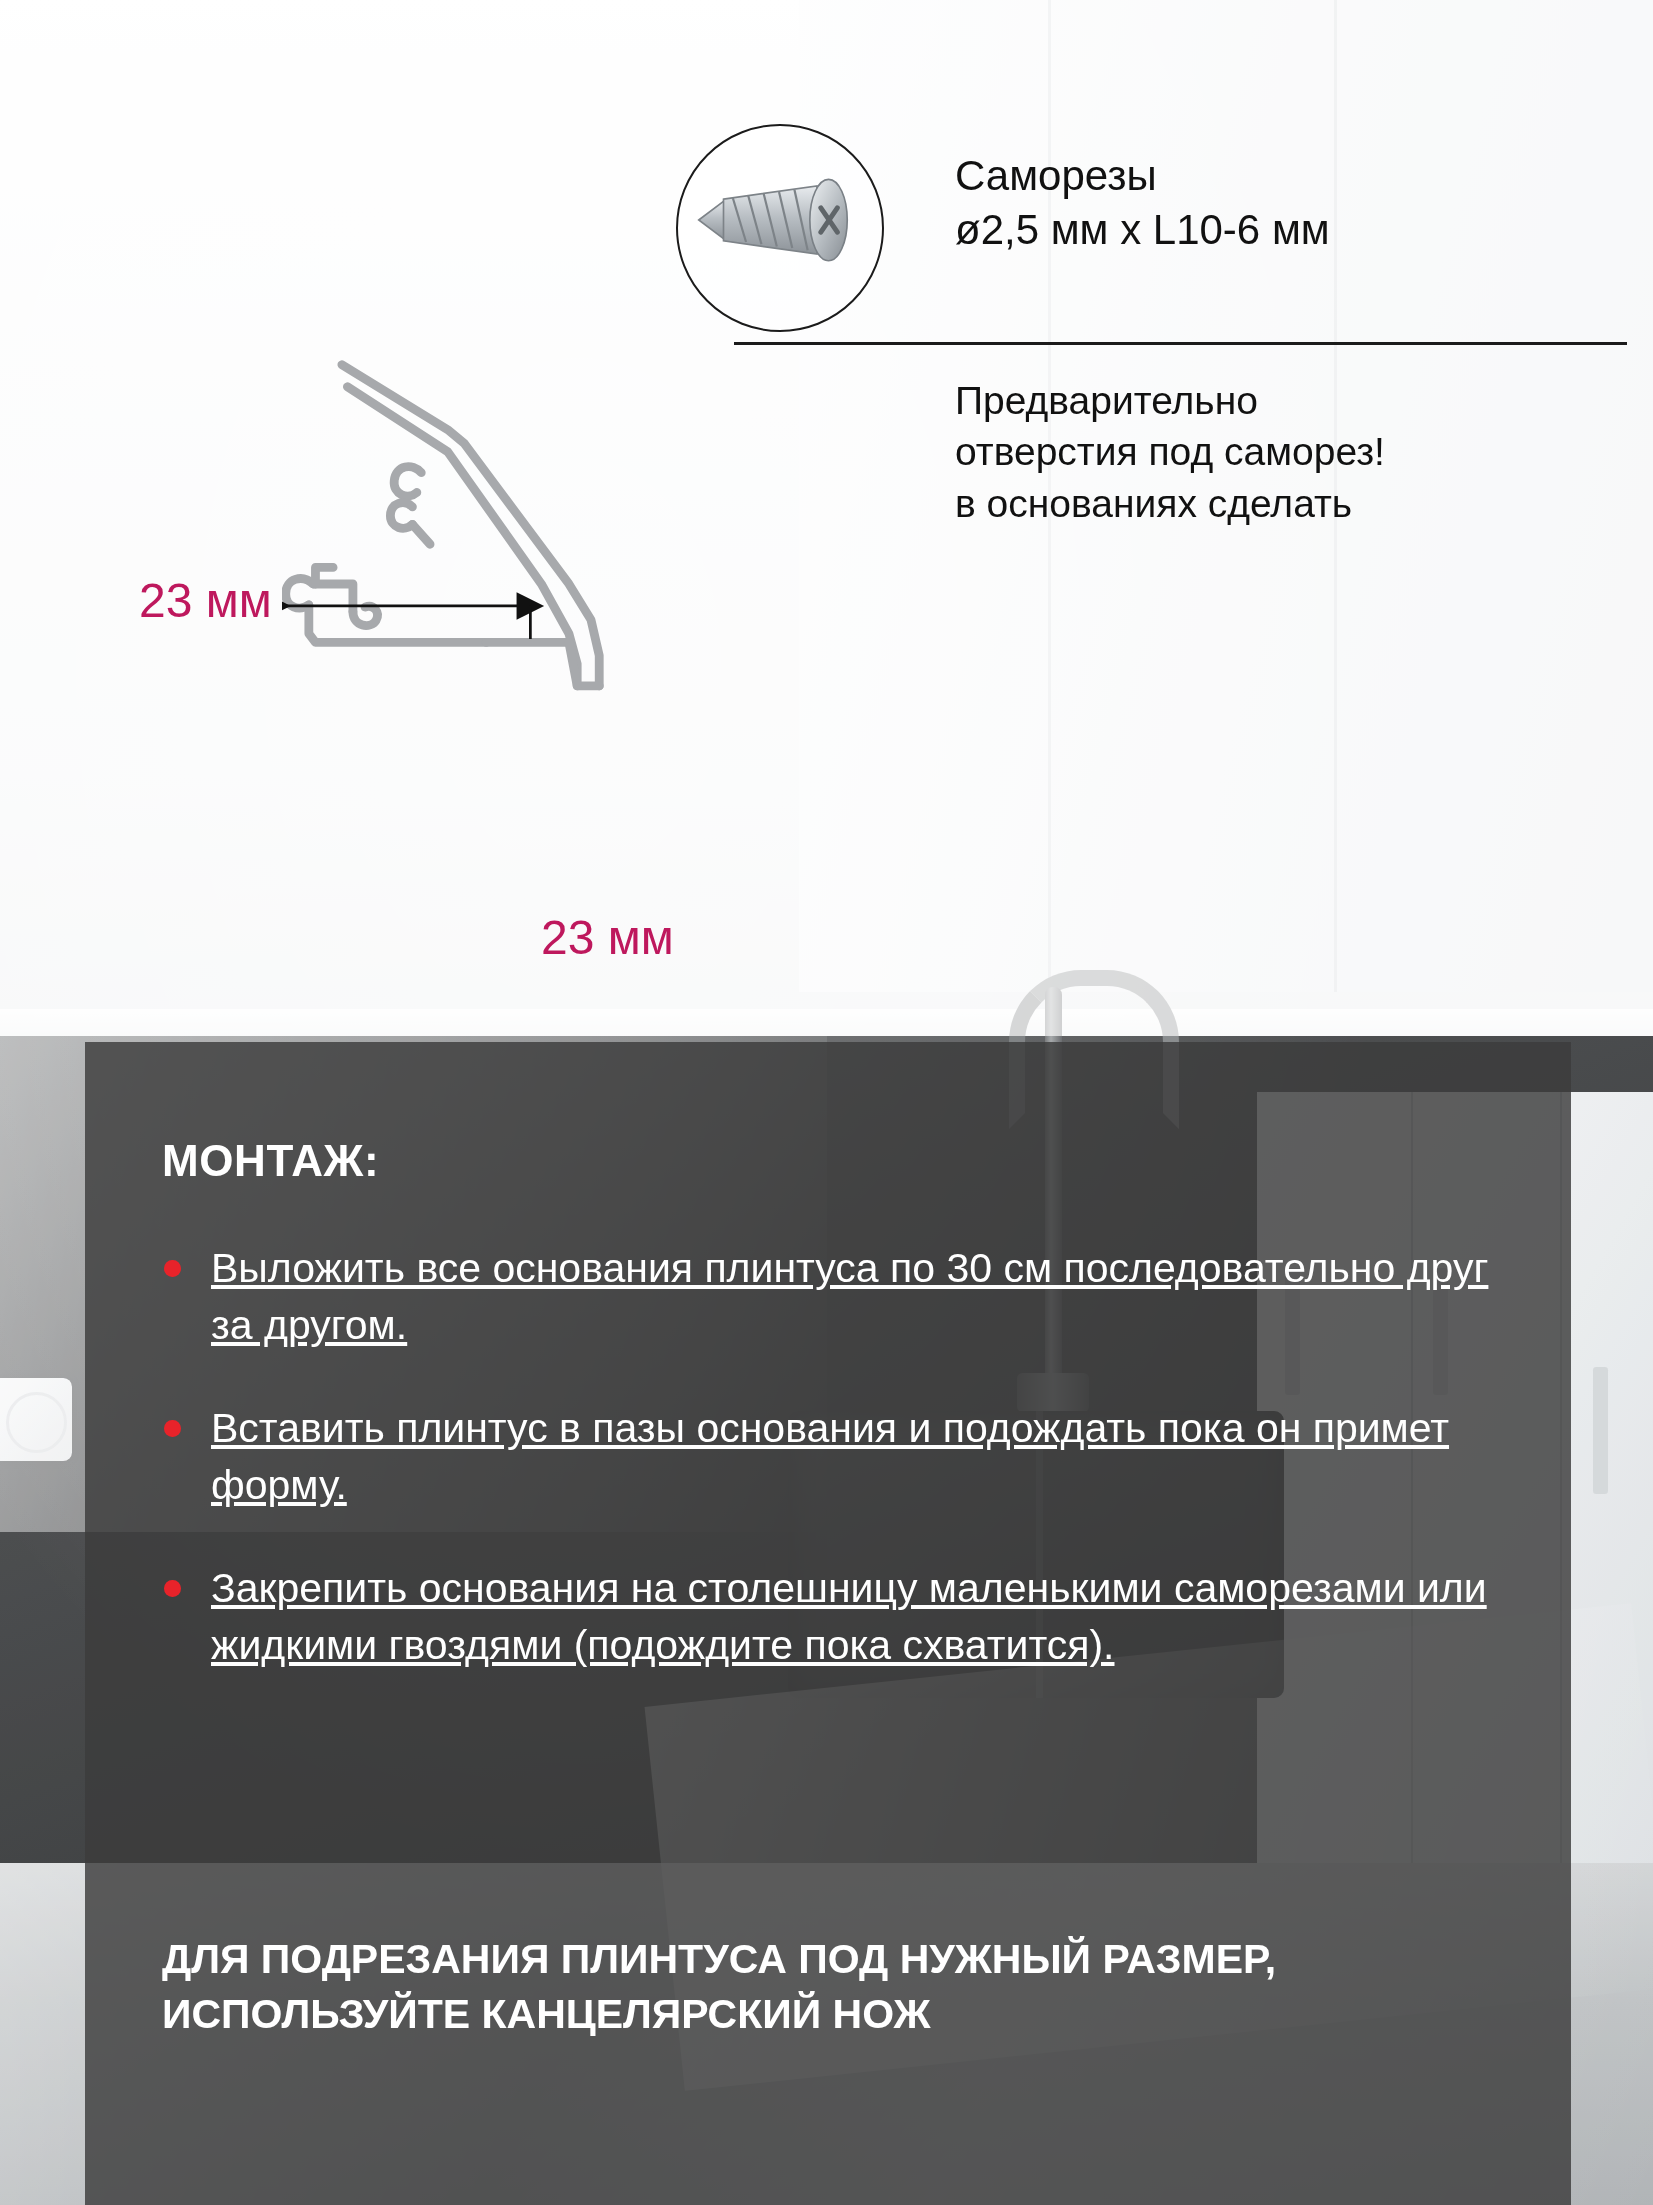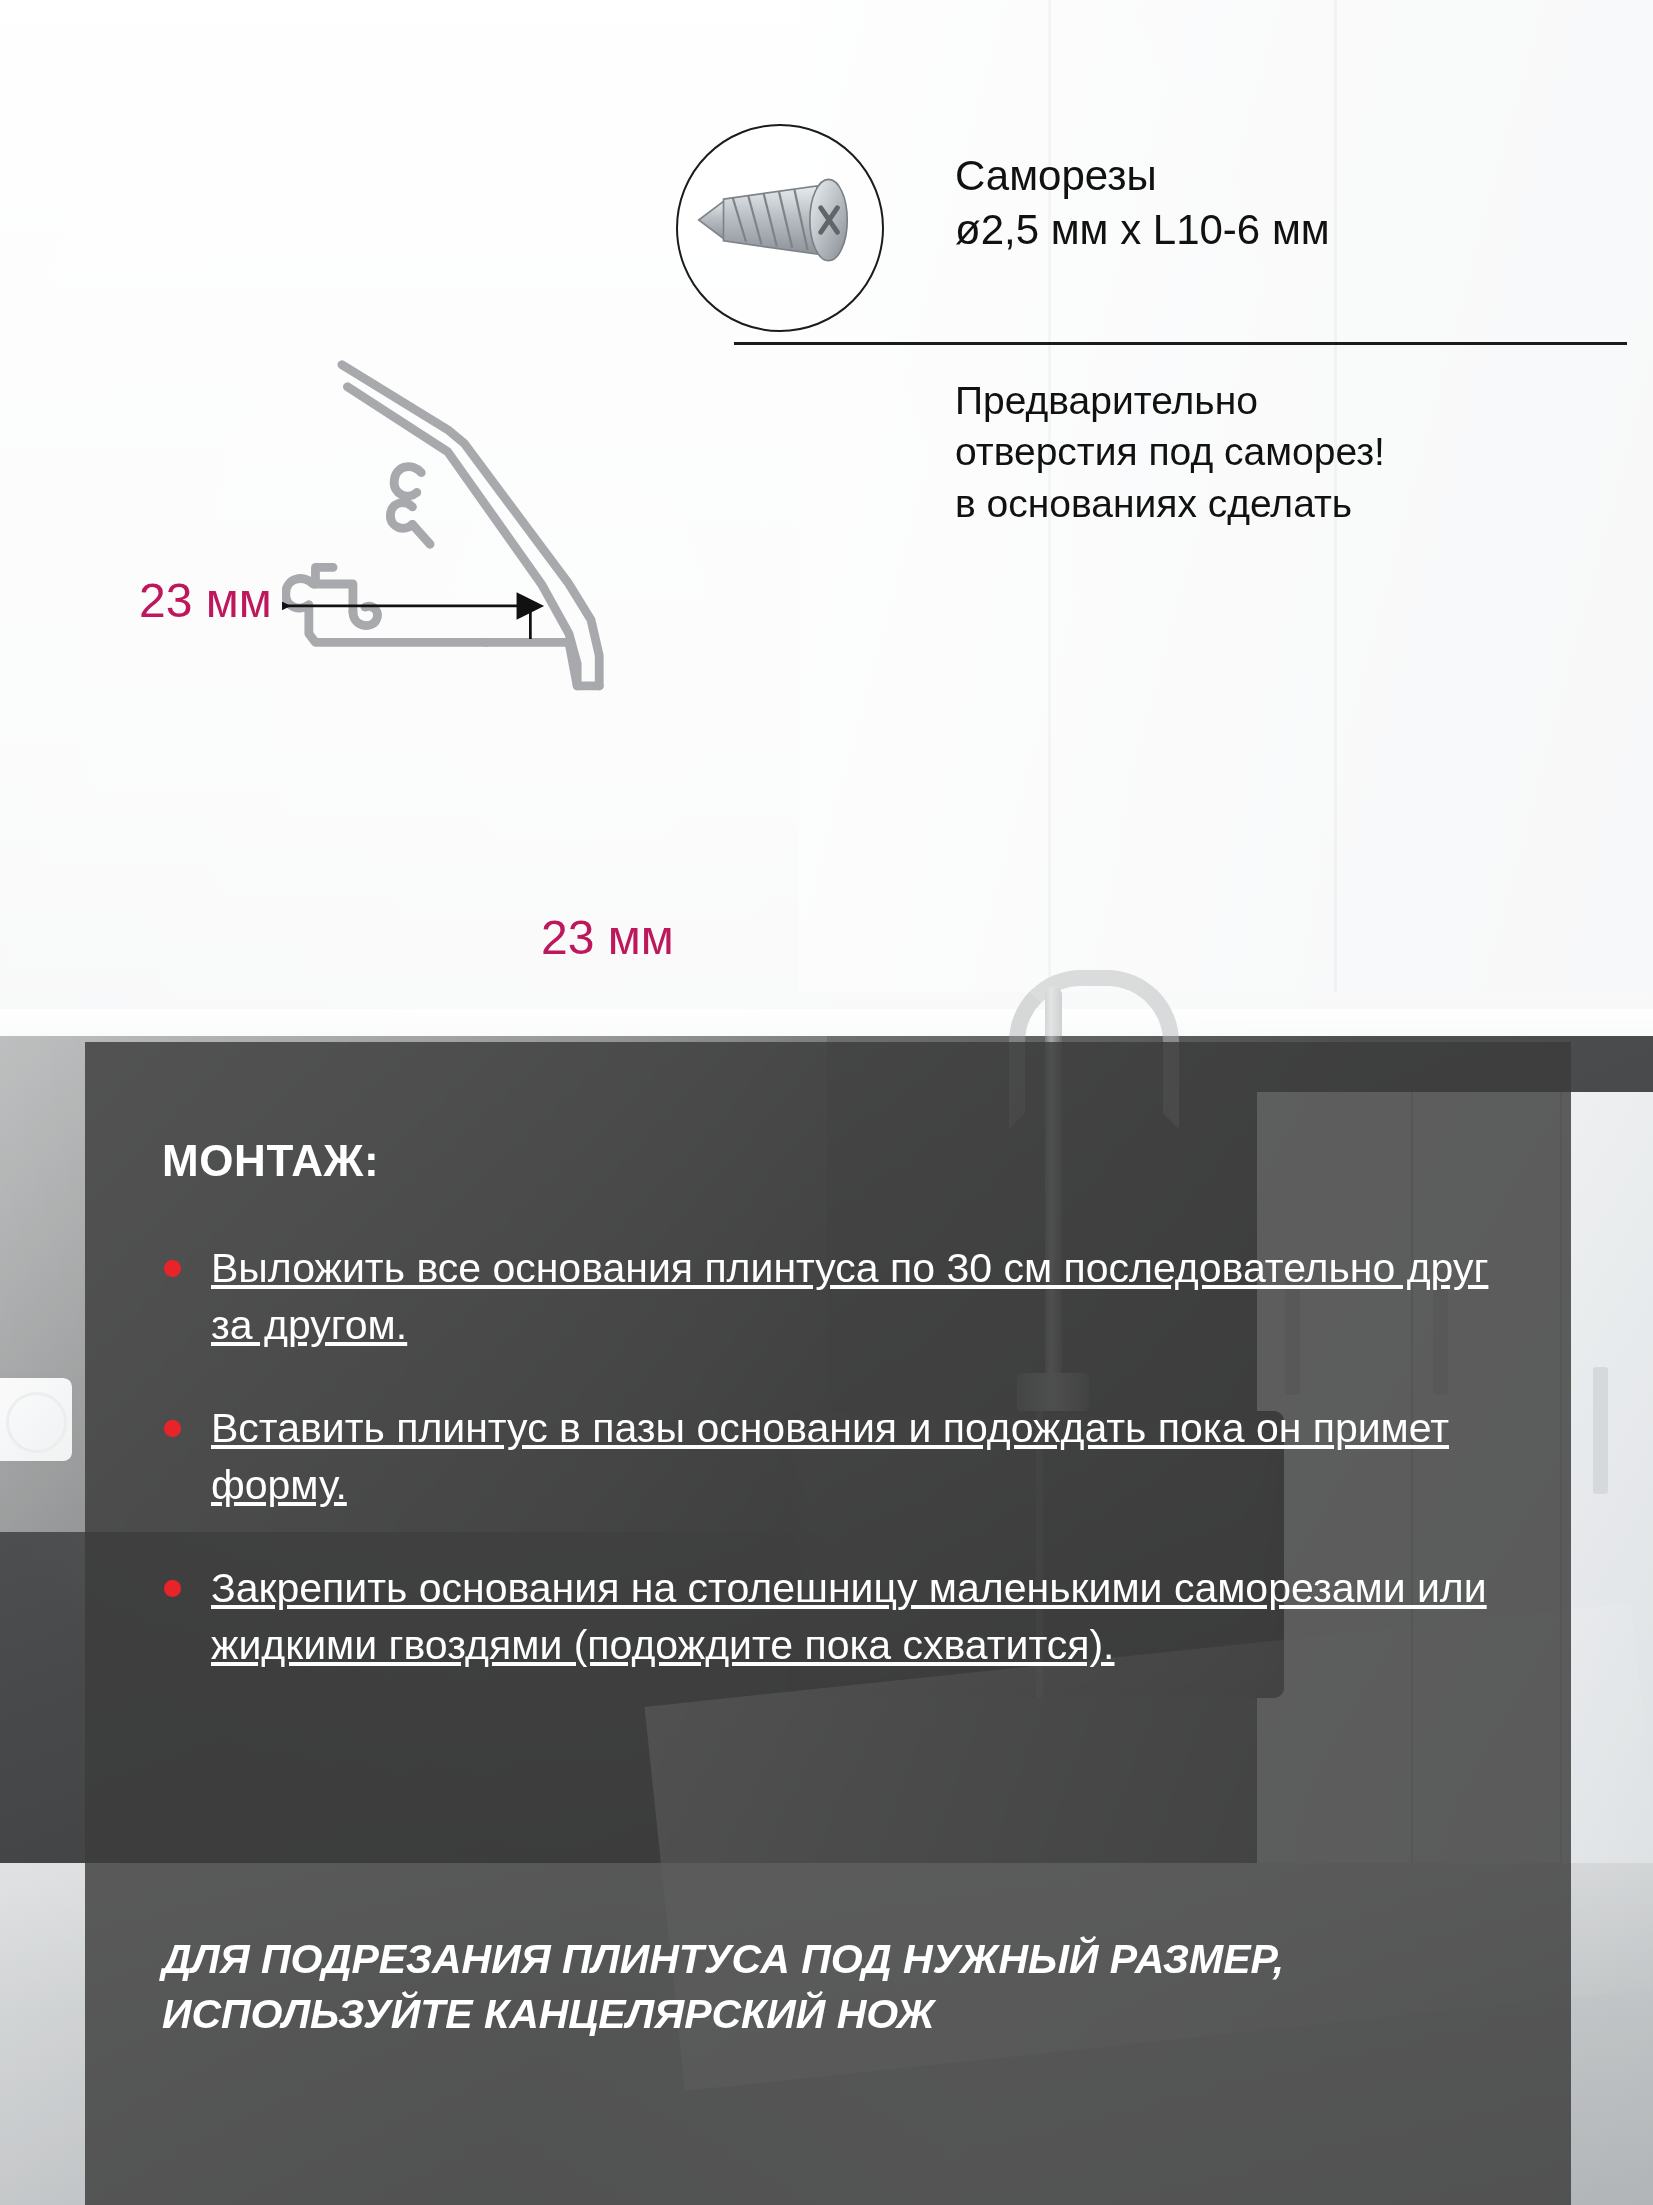--- a/index.html
+++ b/index.html
@@ -240,21 +240,20 @@
     background: #e8232a;
     border-radius: 50%;
   }
   #install-footer {
     position: absolute;
     left: 77px; top: 890px;
     width: 1296px;
     font-size: 41px;
     line-height: 1.33;
     font-weight: bold;
-    font-style: italic;
   }
 </style>
 </head>
 <body>
 
 <div id="photo-bg">
   <div class="ph-wall"></div>
   <div class="ph-cabinet-top"></div>
   <div class="ph-cab-seam" style="left:1048px;"></div>
   <div class="ph-cab-seam" style="left:1334px;"></div>

